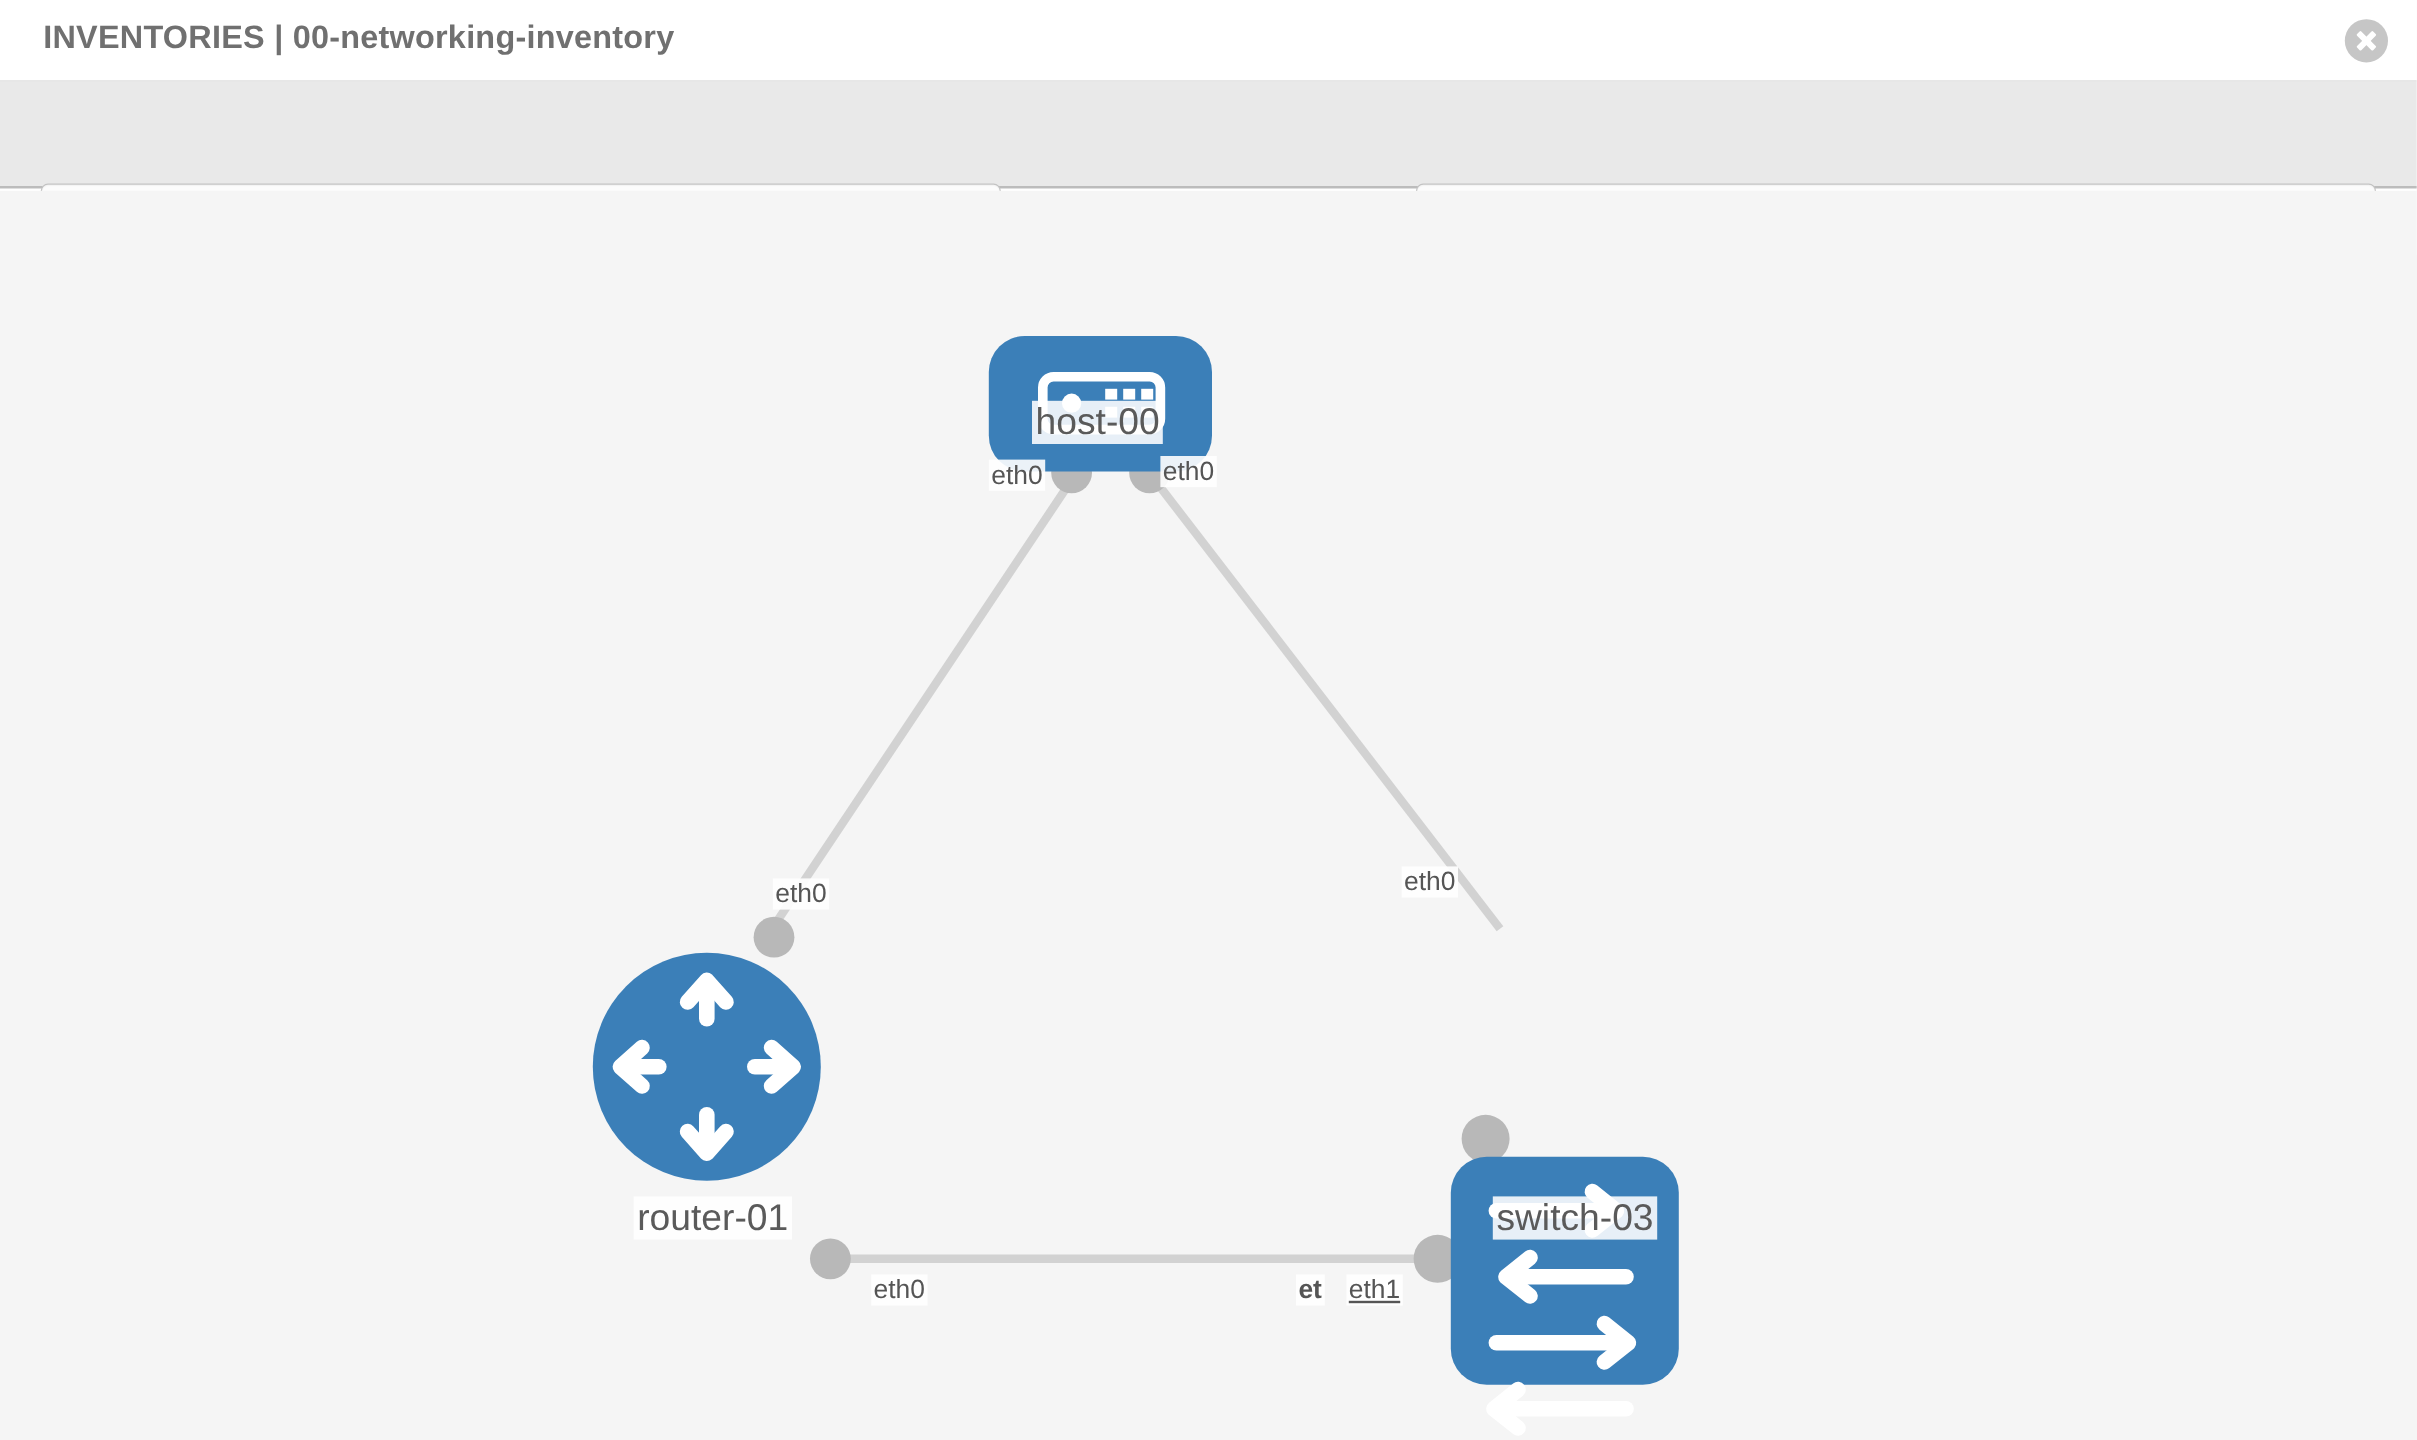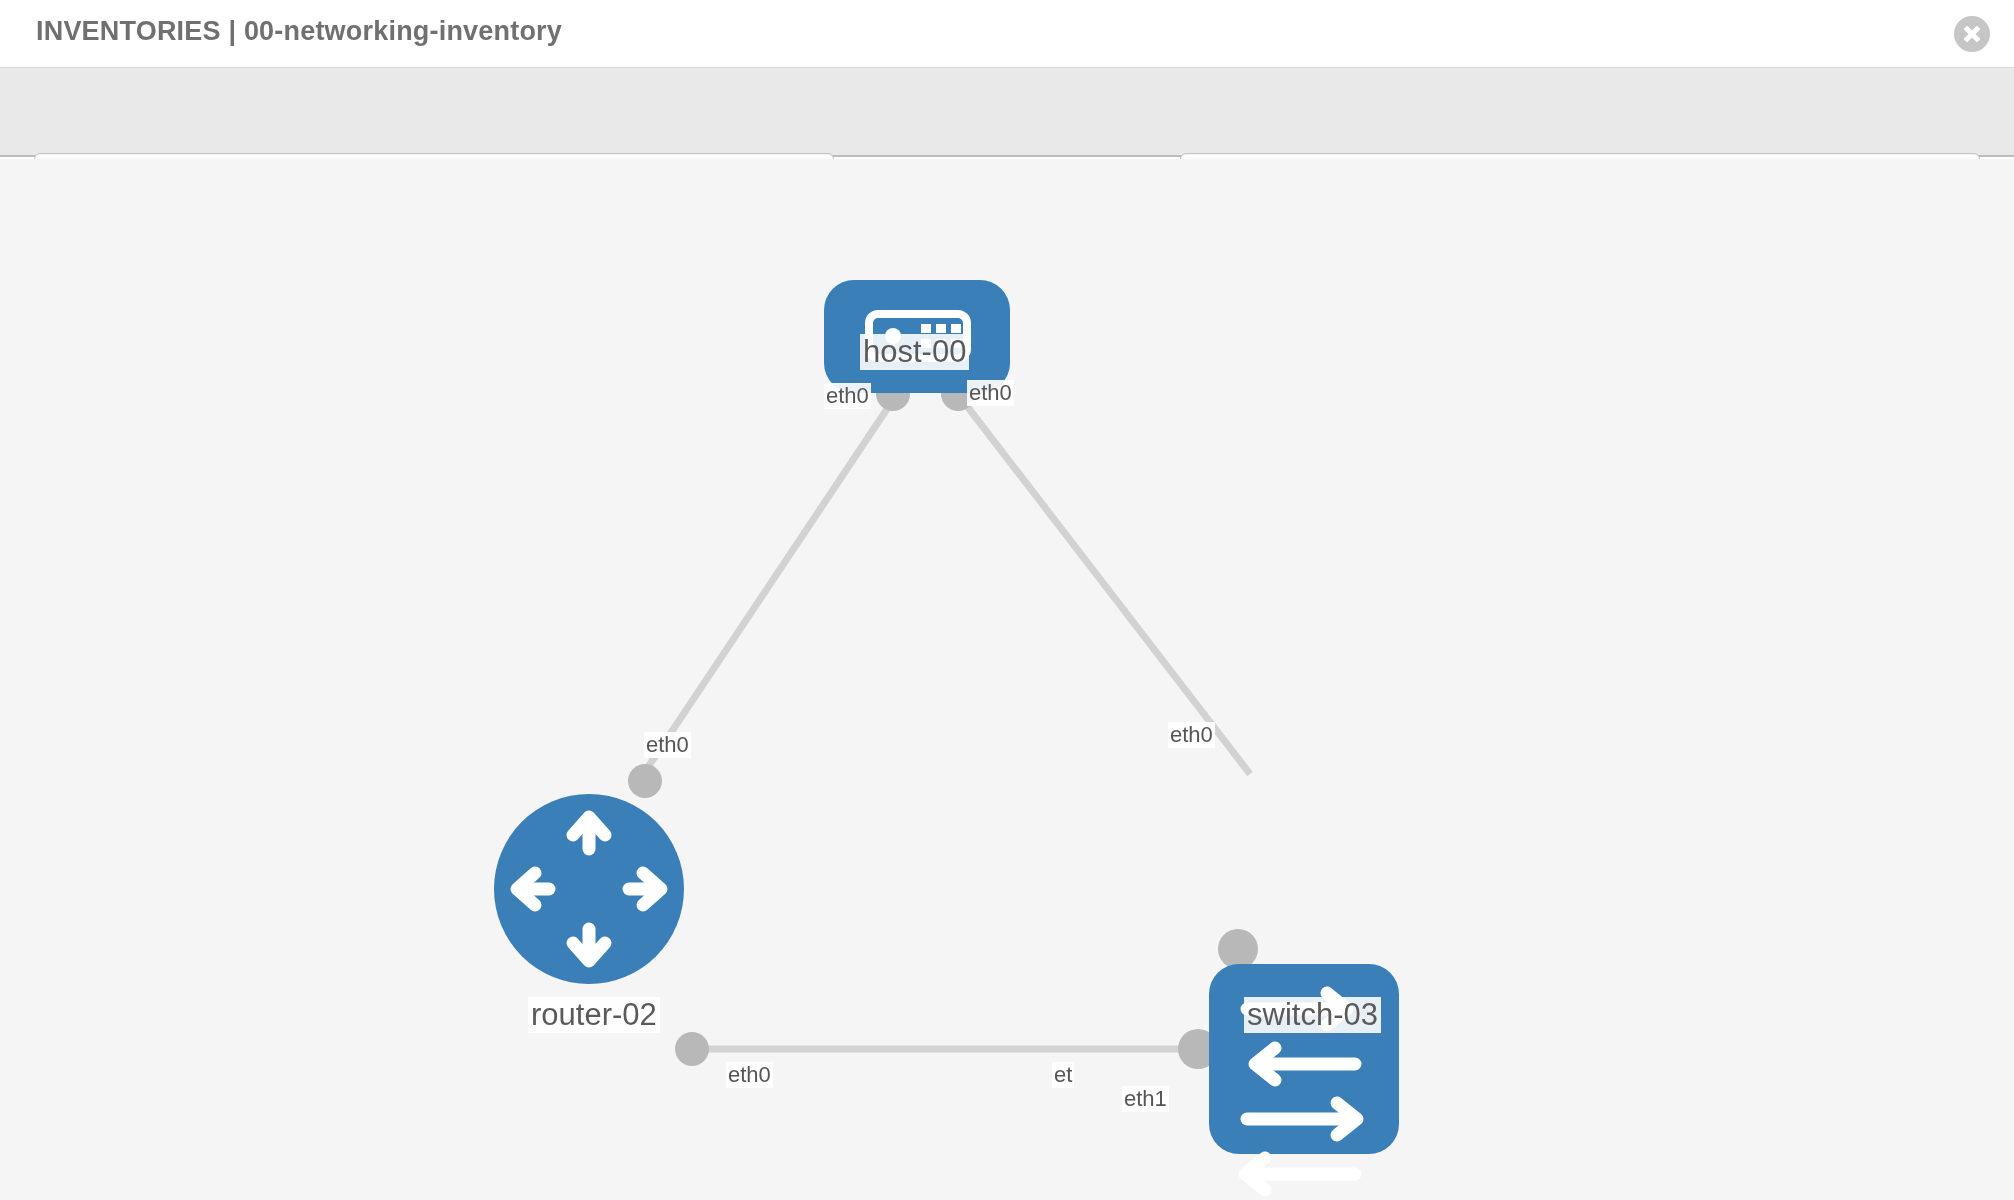--- a/index.html
+++ b/index.html
@@ -185,25 +185,25 @@
           <path d="M1247 1105 H 1355"></path>
             <path d="M1337 1089 L1357 1105 L1337 1121"></path>
           <path d="M1355 1160 H 1247"></path>
             <path d="M1265 1144 L1245 1160 L1265 1176"></path>
         </g>
       </g>
 
     </svg>
 
     <div class="node-label" style="left:860px; top:175px;">host-00</div>
-    <div class="node-label" style="left:528px; top:838px;">router-02</div>
+    <div class="node-label" style="left:528px; top:838px;">router-01</div>
     <div class="node-label" style="left:1244px; top:838px;">switch-03</div>
 
     <div class="edge-label" style="left:824px; top:188px;">eth0</div>
     <div class="edge-label" style="left:967px; top:185px;">eth0</div>
     <div class="edge-label" style="left:644px; top:537px;">eth0</div>
     <div class="edge-label" style="left:1168px; top:527px;">eth0</div>
     <div class="edge-label" style="left:726px; top:867px;">eth0</div>
-    <div class="edge-label" style="left:1052px; top:867px;">et</div>
-    <div class="edge-label" style="left:1122px; top:891px;">eth1</div>
+    <div class="edge-label" style="left:1080px; top:867px;font-weight:bold;">et</div>
+    <div class="edge-label" style="left:1122px; top:867px;text-decoration:underline;">eth1</div>
 
   </div>
 </div>
 
 </body></html>

